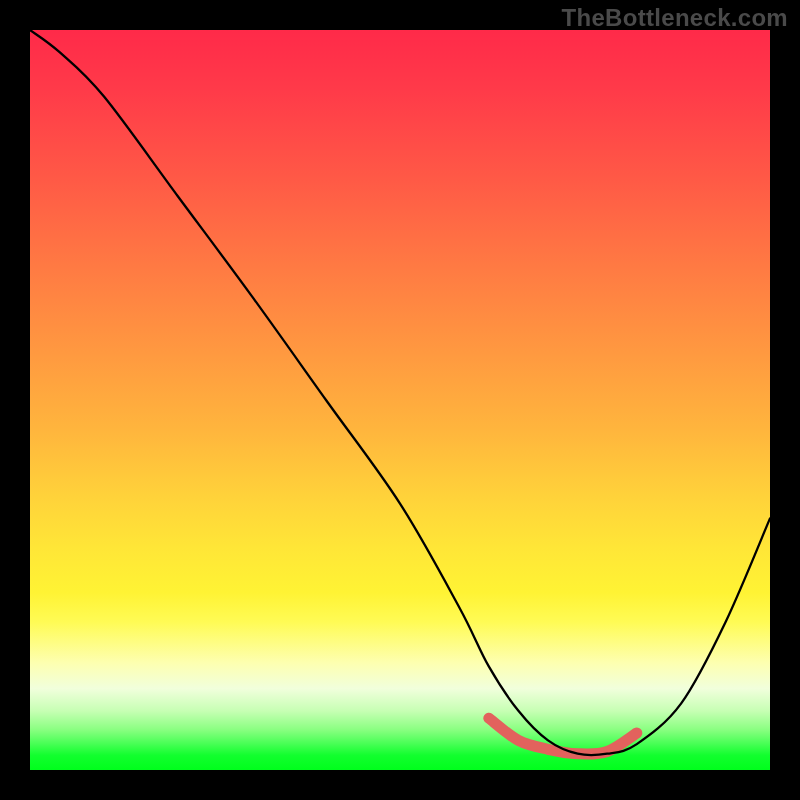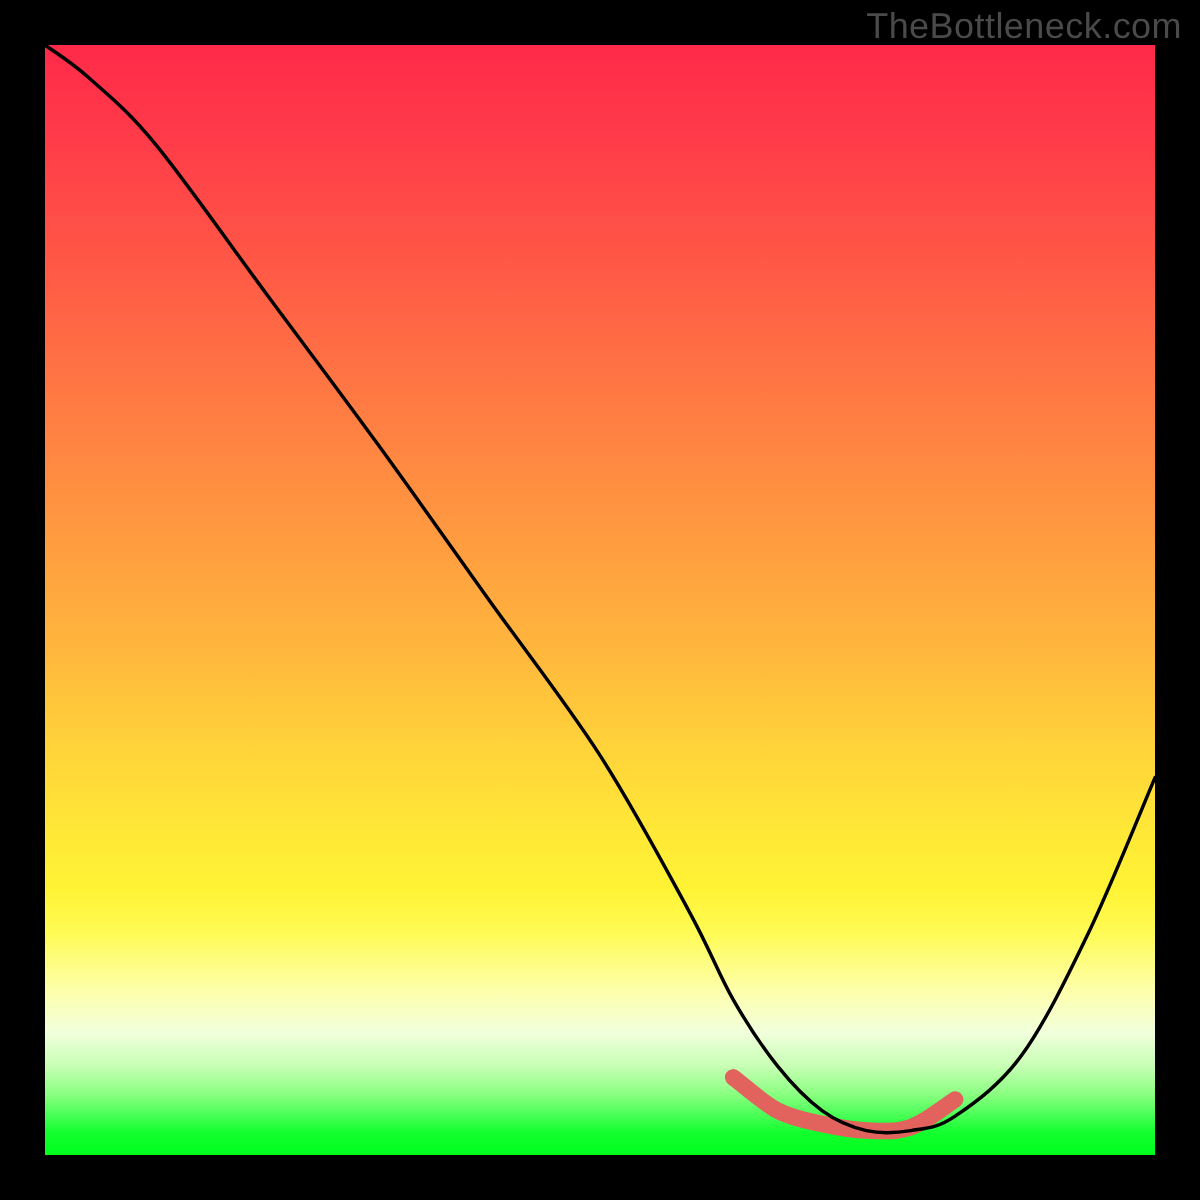--- a/index.html
+++ b/index.html
@@ -16,21 +16,21 @@
     width: 800px;
     height: 800px;
     background: #000;
   }
   .watermark {
     position: absolute;
     top: 4px;
     right: 12px;
     color: #4a4a4a;
     font-size: 24px;
-    font-weight: 400;
+    font-weight: 700;
     letter-spacing: 0.3px;
     z-index: 5;
     user-select: none;
   }
   .plot-area {
     position: absolute;
     left: 30px;
     top: 30px;
     width: 740px;
     height: 740px;

